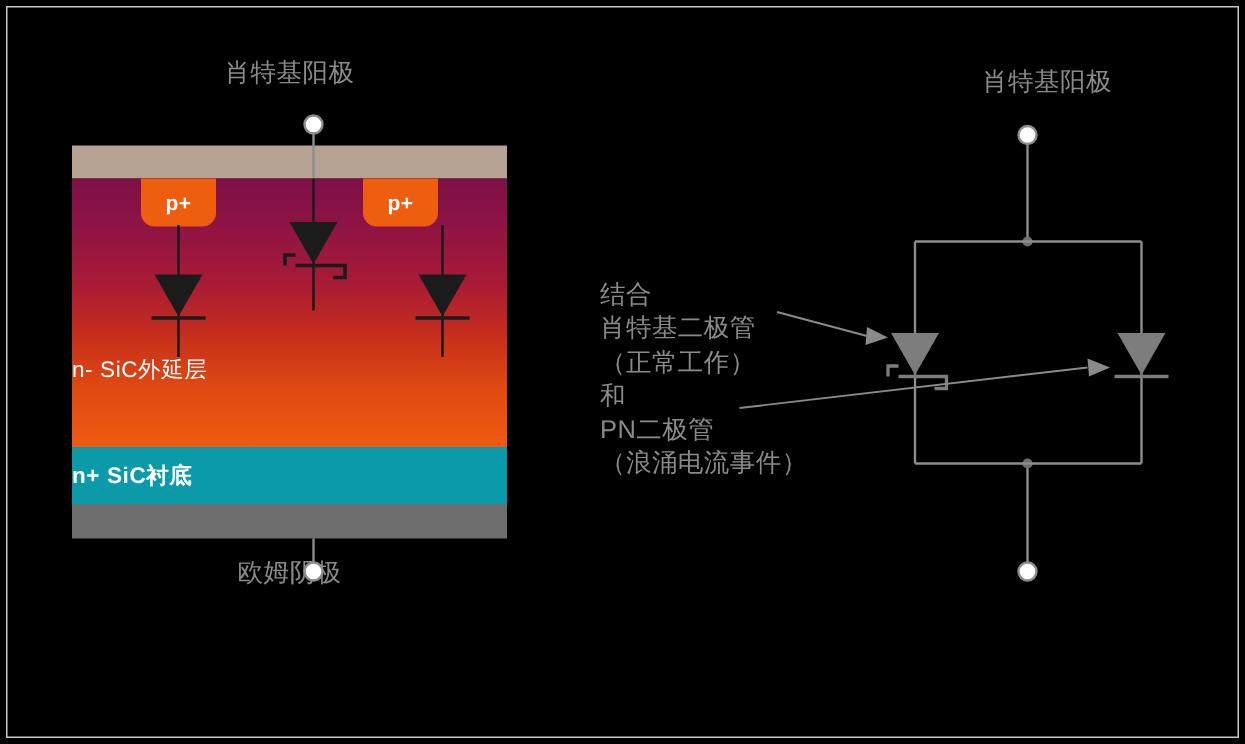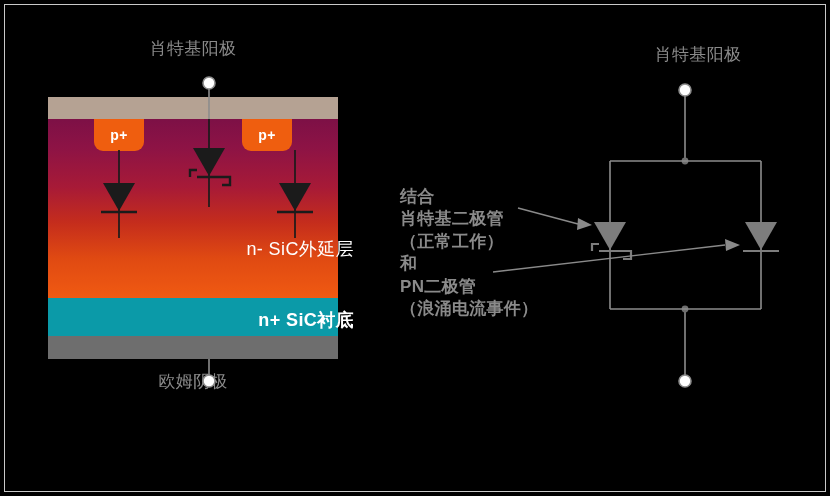--- a/index.html
+++ b/index.html
@@ -80,23 +80,23 @@
   }
   #cathode-metal-layer {
     top: 239px;
     height: 23px;
     background: #6e6e6e;
   }
   .layer-text {
     position: absolute;
     left: 0;
     width: 306px;
-    text-align: right;
+    text-align: left;
     color: #ffffff;
-    font-size: 18px;
+    font-size: 15px;
     letter-spacing: 0.4px;
   }
   #epi-layer-text {
     top: 140px;
   }
   #substrate-layer-text {
     top: 211px;
     font-weight: bold;
   }
 
@@ -167,21 +167,21 @@
 
     <div class="pwell" id="pwell-right">p+</div>
 
     <div class="layer-text" id="epi-layer-text">n- SiC外延层</div>
 
     <div class="layer-text" id="substrate-layer-text">n+ SiC衬底</div>
   </div>
 
   <div class="label center" style="left:588px; top:44px; width:220px;">肖特基阳极</div>
 
-  <div class="label" style="left:400px; top:186px;font-weight:bold;">结合
+  <div class="label" style="left:400px; top:186px;">结合
 肖特基二极管
 （正常工作）
 和
 PN二极管
 （浪涌电流事件）</div>
 
   <svg class="svg-overlay" viewBox="0 0 830 496">
 
     <g>
       <circle class="term-circle" cx="209" cy="83" r="6"></circle>

